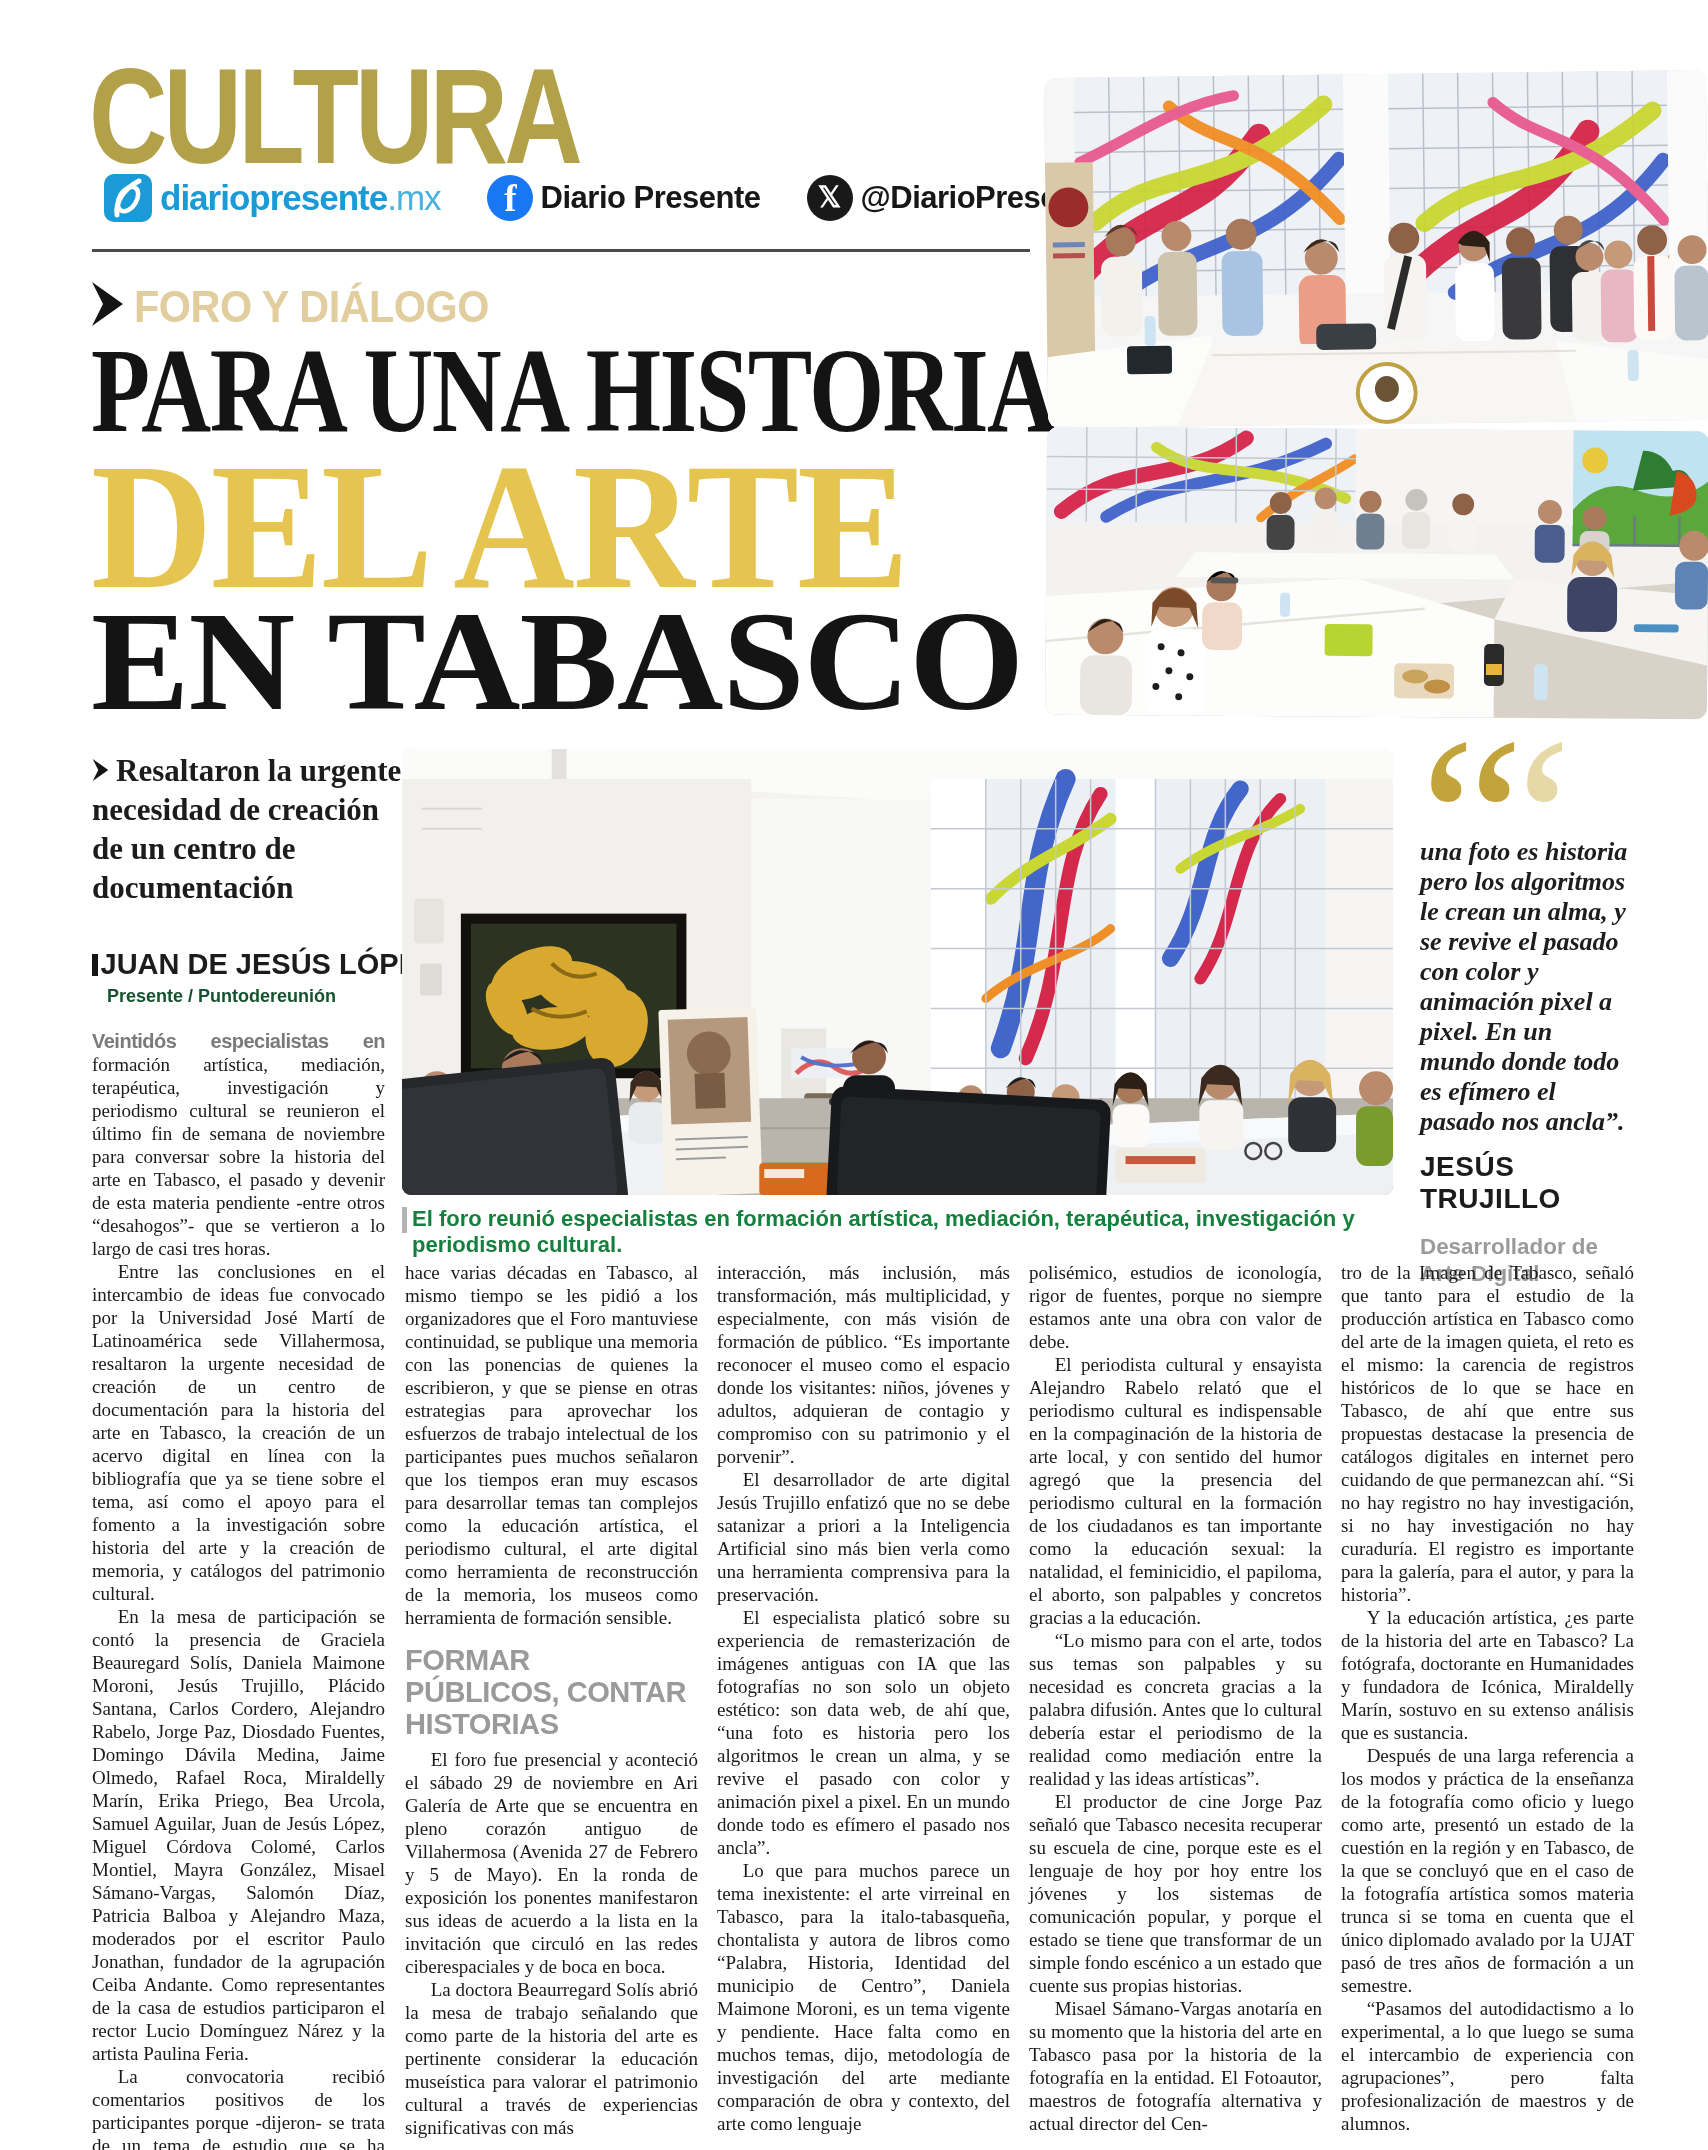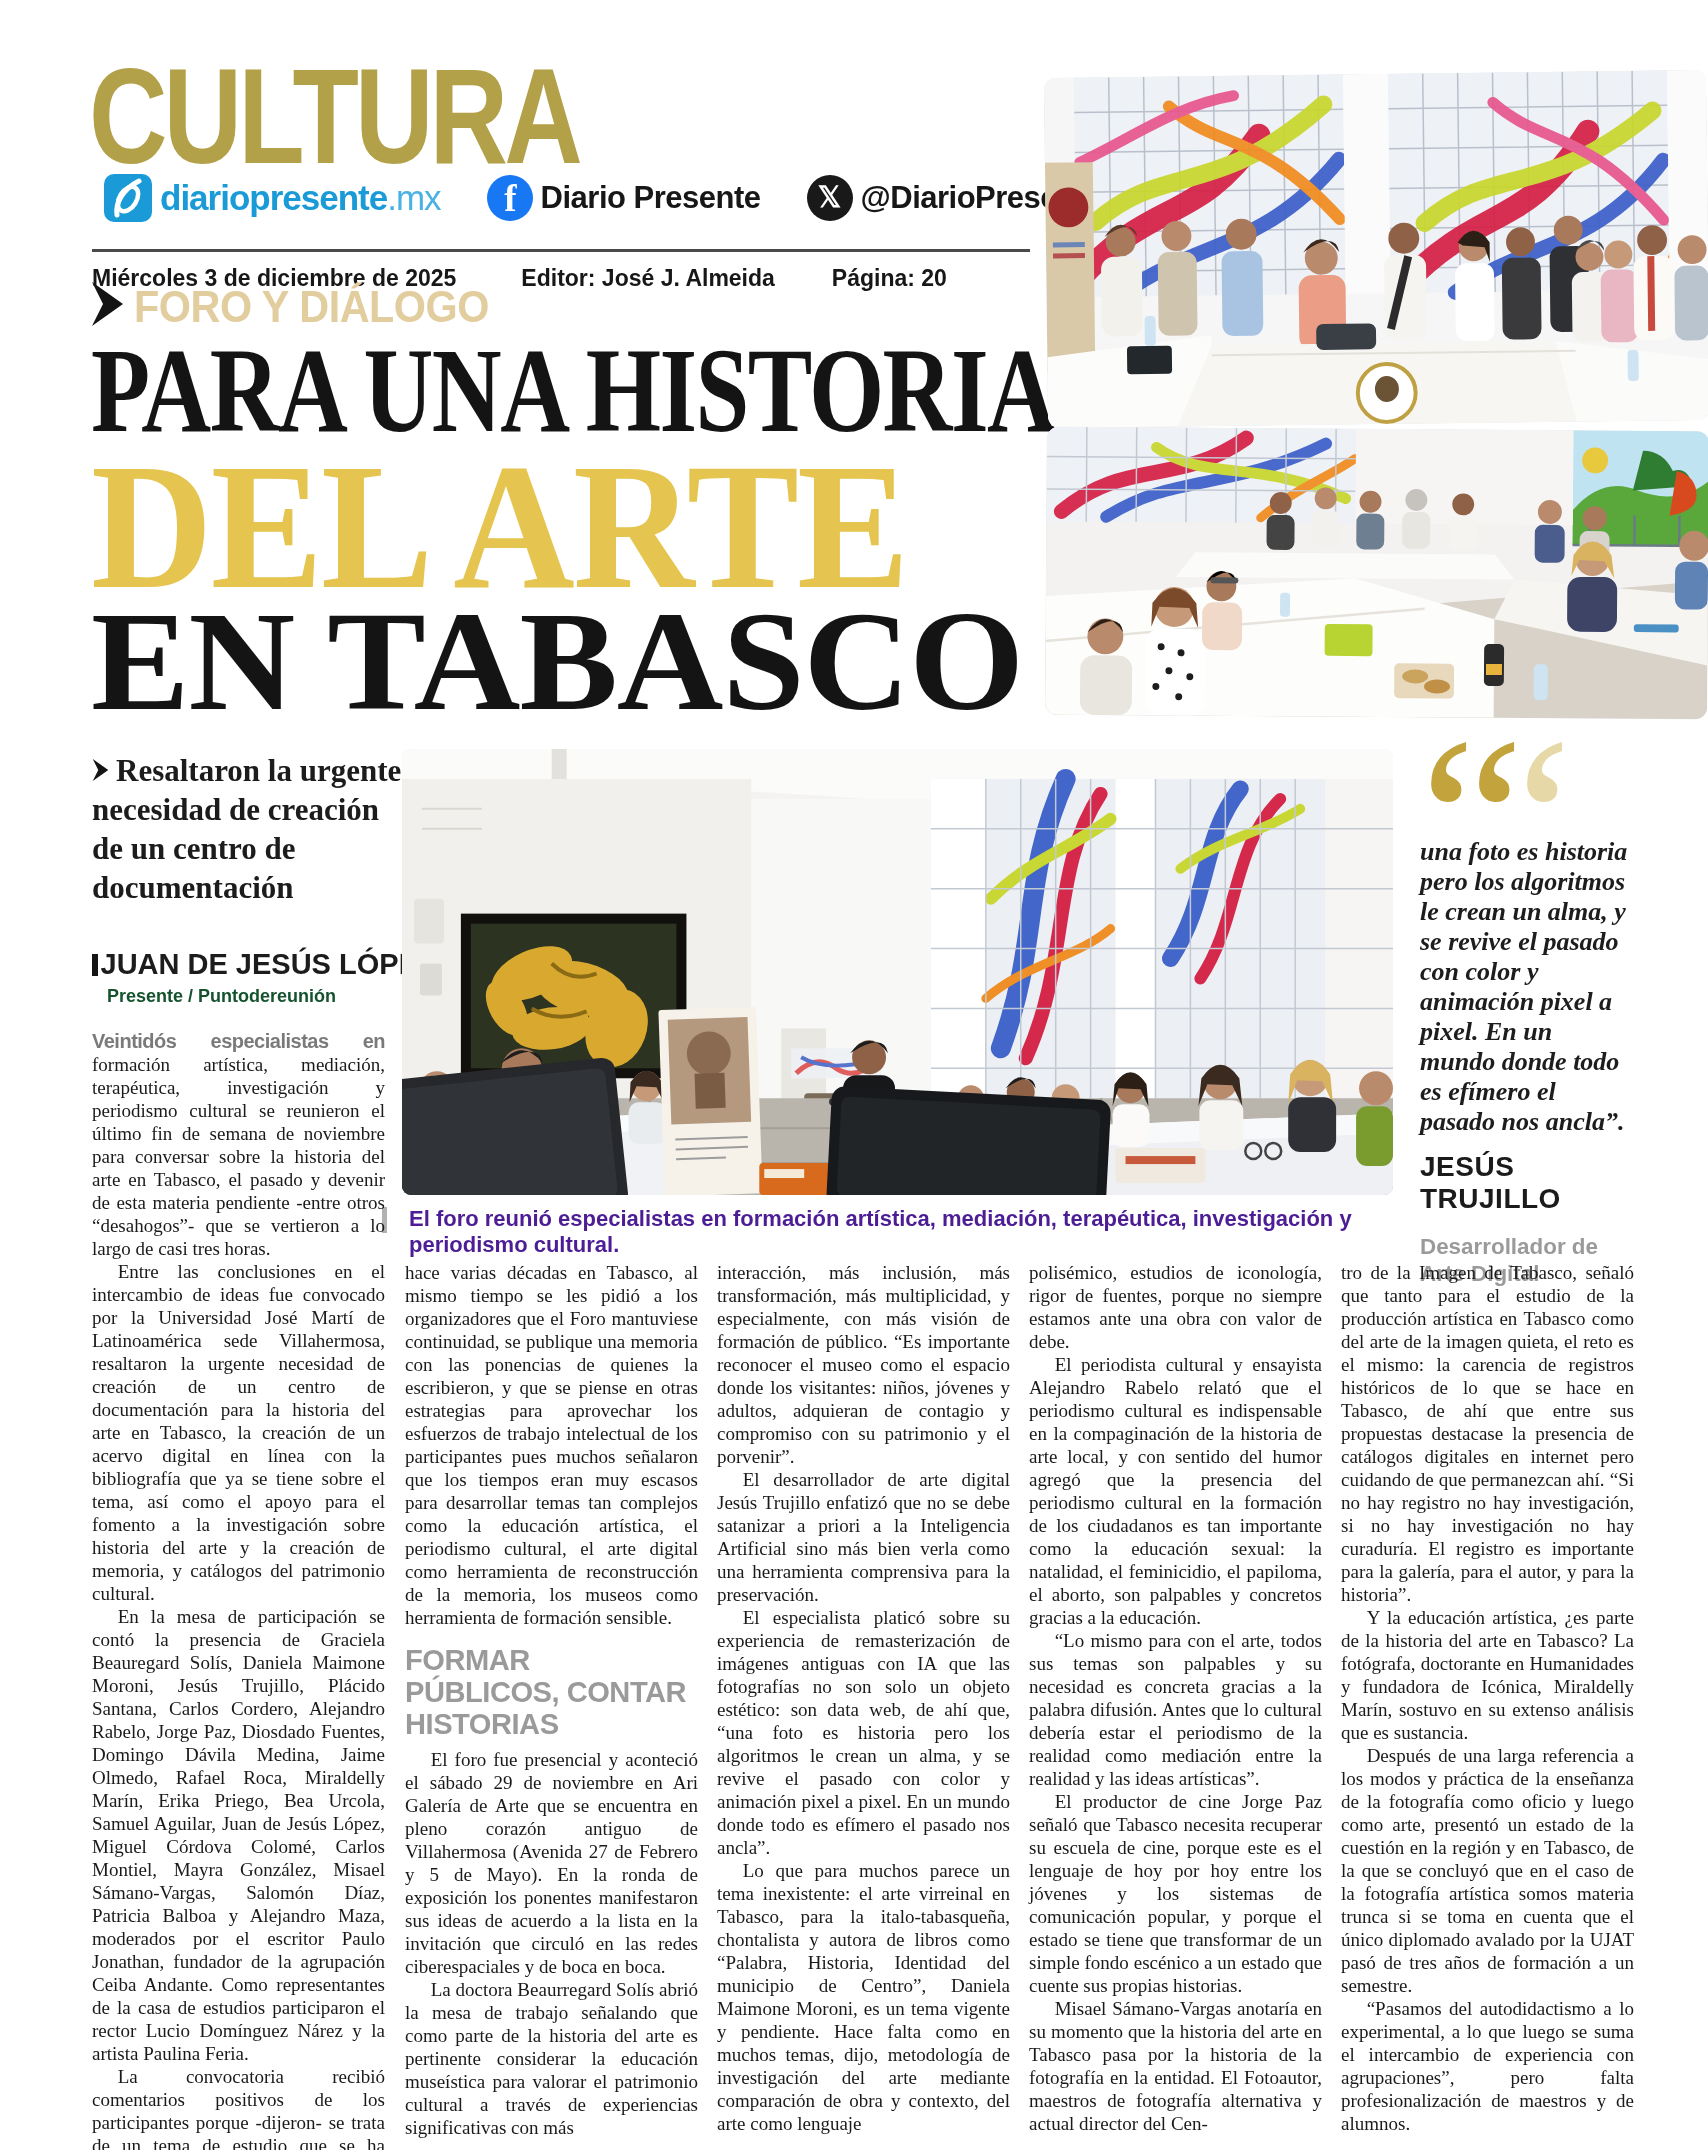--- a/index.html
+++ b/index.html
@@ -50,22 +50,22 @@
   .byline-bar{width:5.5px;height:22px;background:#151515;}
   .byline-credit{margin:5px 0 4px 15px;font-size:18px;font-weight:700;color:#14532d;}
 
   
   .photo{position:absolute;overflow:hidden;border-radius:12px;background:#dfe3e8;}
   .photo svg{display:block;width:100%;height:100%;}
   #photo-group{left:1046px;top:74px;width:662px;height:350px;transform:rotate(-.7deg);}
   #photo-room{left:1046px;top:429px;width:662px;height:288px;transform:rotate(.4deg);}
   #photo-main{left:402px;top:749px;width:991px;height:446px;border-radius:9px;}
 
-  .caption{position:absolute;left:382px;top:1206px;width:998px;display:flex;gap:22px;
-     font-size:22px;font-weight:700;color:#4c1d95;}
+  .caption{position:absolute;left:402px;top:1206px;width:998px;display:flex;gap:5px;
+     font-size:22px;font-weight:700;color:#15803d;}
   .caption-bar{flex:0 0 auto;width:5px;height:26px;background:#b2b2b2;margin-top:1px;}
 
   
   .pullquote{position:absolute;left:1420px;top:732px;width:213px;}
   .pq-glyph{height:105px;position:relative;}
   .pq-glyph .q1,.pq-glyph .q2{position:absolute;font-family:"Liberation Serif",serif;
      font-size:234px;line-height:1;top:-30px;}
   .pq-glyph .q2{left:48px;color:#e7d8a8;}
   .pq-glyph .q1{left:0;color:#c2a33c;}
   .pq-text{font-family:"Liberation Serif",serif;font-style:italic;font-weight:700;
@@ -111,25 +111,20 @@
     <div class="soc-label">Diario Presente</div>
     <div class="soc-gap"></div>
     <div class="x-icon">
         <span>𝕏</span>
       </div>
     <div class="soc-label">@DiarioPresente</div>
   </div>
 
   <div class="masthead-rule"></div>
 
-  <div class="dateline">
-    <span class="dl-date">Miércoles 3 de diciembre de 2025</span>
-    <span class="dl-editor">Editor: José J. Almeida</span>
-    <span class="dl-page">Página: 20</span>
-  </div>
 
   <div class="kicker">
     <svg class="arrow" viewBox="0 0 62 88">
       <polygon points="0,0 62,44 0,88 22,44" fill="#141414"></polygon>
     </svg>
     <span class="kicker-label">FORO Y DIÁLOGO</span>
   </div>
   <div class="hl hl1">PARA UNA HISTORIA</div>
   <div class="hl hl2">DEL ARTE</div>
   <div class="hl hl3">EN TABASCO</div>

